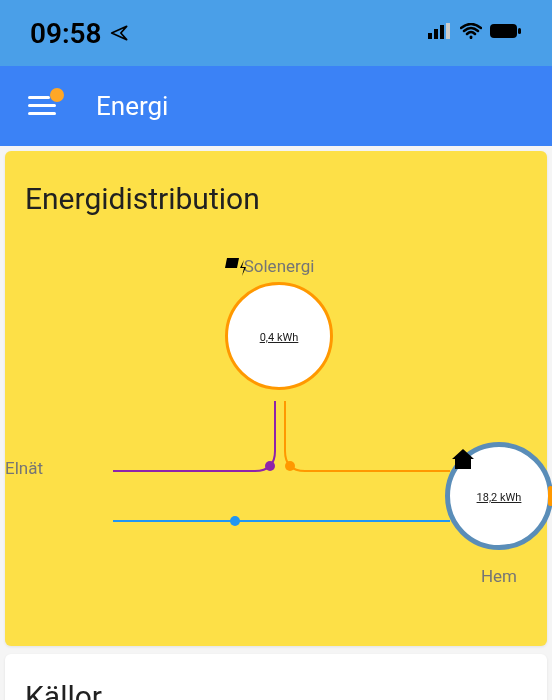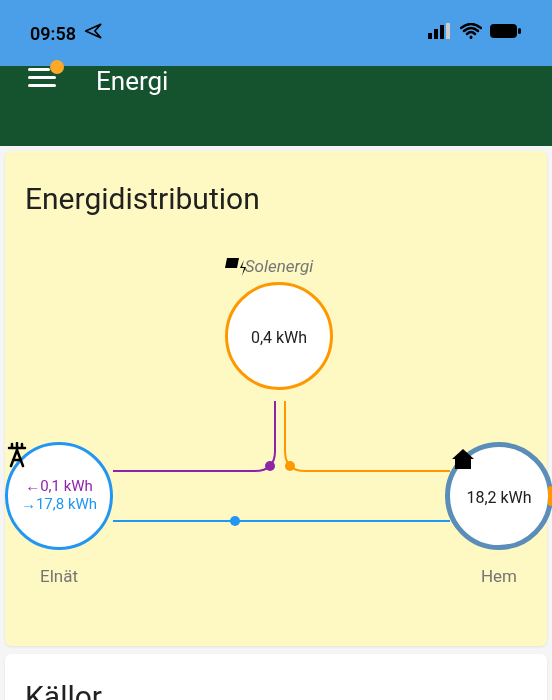--- a/index.html
+++ b/index.html
@@ -16,32 +16,33 @@
   display: flex;
   align-items: center;
   justify-content: space-between;
   padding: 0 30px;
   color: #000;
 }
 .status-left {
   display: flex;
   align-items: center;
   gap: 8px;
-  font-size: 18px;
+  font-size: 28px;
   font-weight: 600;
 }
 .status-right {
   display: flex;
   align-items: center;
   gap: 8px;
 }
 .app-bar {
   height: 80px;
-  background: #14532d;
-  display: flex;
+  background: #3b82f6;
+  display: flex;
+  align-items: center;
   padding: 0 28px;
   gap: 40px;
 }
 .menu-btn {
   position: relative;
   width: 28px;
   height: 24px;
 }
 .menu-btn .line {
   position: absolute;
@@ -64,21 +65,21 @@
 }
 .app-title {
   color: #fff;
   font-size: 26px;
   font-weight: 400;
 }
 .content {
   padding: 5px 5px 0 5px;
 }
 .card {
-  background: #fef9c3;
+  background: #fde047;
   border-radius: 6px;
   padding: 30px 20px;
   margin-bottom: 8px;
   box-shadow: 0 1px 3px rgba(0,0,0,0.08);
 }
 .card-title {
   font-size: 30px;
   font-weight: 400;
   color: #212121;
   margin-bottom: 40px;
@@ -95,21 +96,20 @@
 .node {
   position: absolute;
   display: flex;
   flex-direction: column;
   align-items: center;
 }
 .node-label {
   color: #757575;
   font-size: 17px;
   margin-bottom: 6px;
-  font-style: italic;
 }
 .node-label-bottom {
   color: #757575;
   font-size: 17px;
   margin-top: 16px;
 }
 .circle {
   border-radius: 50%;
   display: flex;
   flex-direction: column;
@@ -139,23 +139,24 @@
   position: absolute;
   right: -5px;
   top: 50%;
   width: 5px;
   height: 20px;
   background: #ff9800;
   border-radius: 3px;
   transform: translateY(-50%);
 }
 .circle .value {
-  font-size: 16px;
+  font-size: 11px;
   color: #212121;
   margin-top: 2px;
+  text-decoration: underline;
 }
 .grid-vals {
   display: flex;
   flex-direction: column;
   align-items: center;
   font-size: 15px;
   margin-top: -2px;
 }
 .grid-export { color: #8e24aa; }
 .grid-import { color: #2196f3; }
@@ -236,31 +237,20 @@
             <svg width="28" height="22" viewBox="0 0 28 22">
                 <path d="M2 2 L14 2 L12 12 L0 12 Z" fill="#000"></path>
                 <path d="M19 4 L17 11 L21 11 L17 20 L19 12 L15 12 Z" fill="#000"></path>
               </svg>
           </span>
           <div class="value">0,4 kWh</div>
         </div>
       </div>
 
       <div class="node" style="left: -20px; top: 186px;">
-        <div class="circle grid">
-          <span>
-            <svg width="24" height="26" viewBox="0 0 24 26">
-                <path d="M12 1 L12 8 M4 6 L20 6 M7 6 L7 2 M17 6 L17 2 M12 8 L6 24 M12 8 L18 24 M8 18 L16 18" stroke="#000" stroke-width="2.5" fill="none" stroke-linecap="round"></path>
-              </svg>
-          </span>
-          <div class="grid-vals">
-            <span class="grid-export">←0,1 kWh</span>
-            <span class="grid-import">→17,8 kWh</span>
-          </div>
-        </div>
         <div class="node-label-bottom">Elnät</div>
       </div>
 
       <div class="node" style="left: 420px; top: 186px;">
         <div class="circle home">
           <span>
             <svg width="26" height="24" viewBox="0 0 26 24">
                 <path d="M13 2 L24 12 L21 12 L21 22 L5 22 L5 12 L2 12 Z" fill="#000"></path>
               </svg>
           </span>

